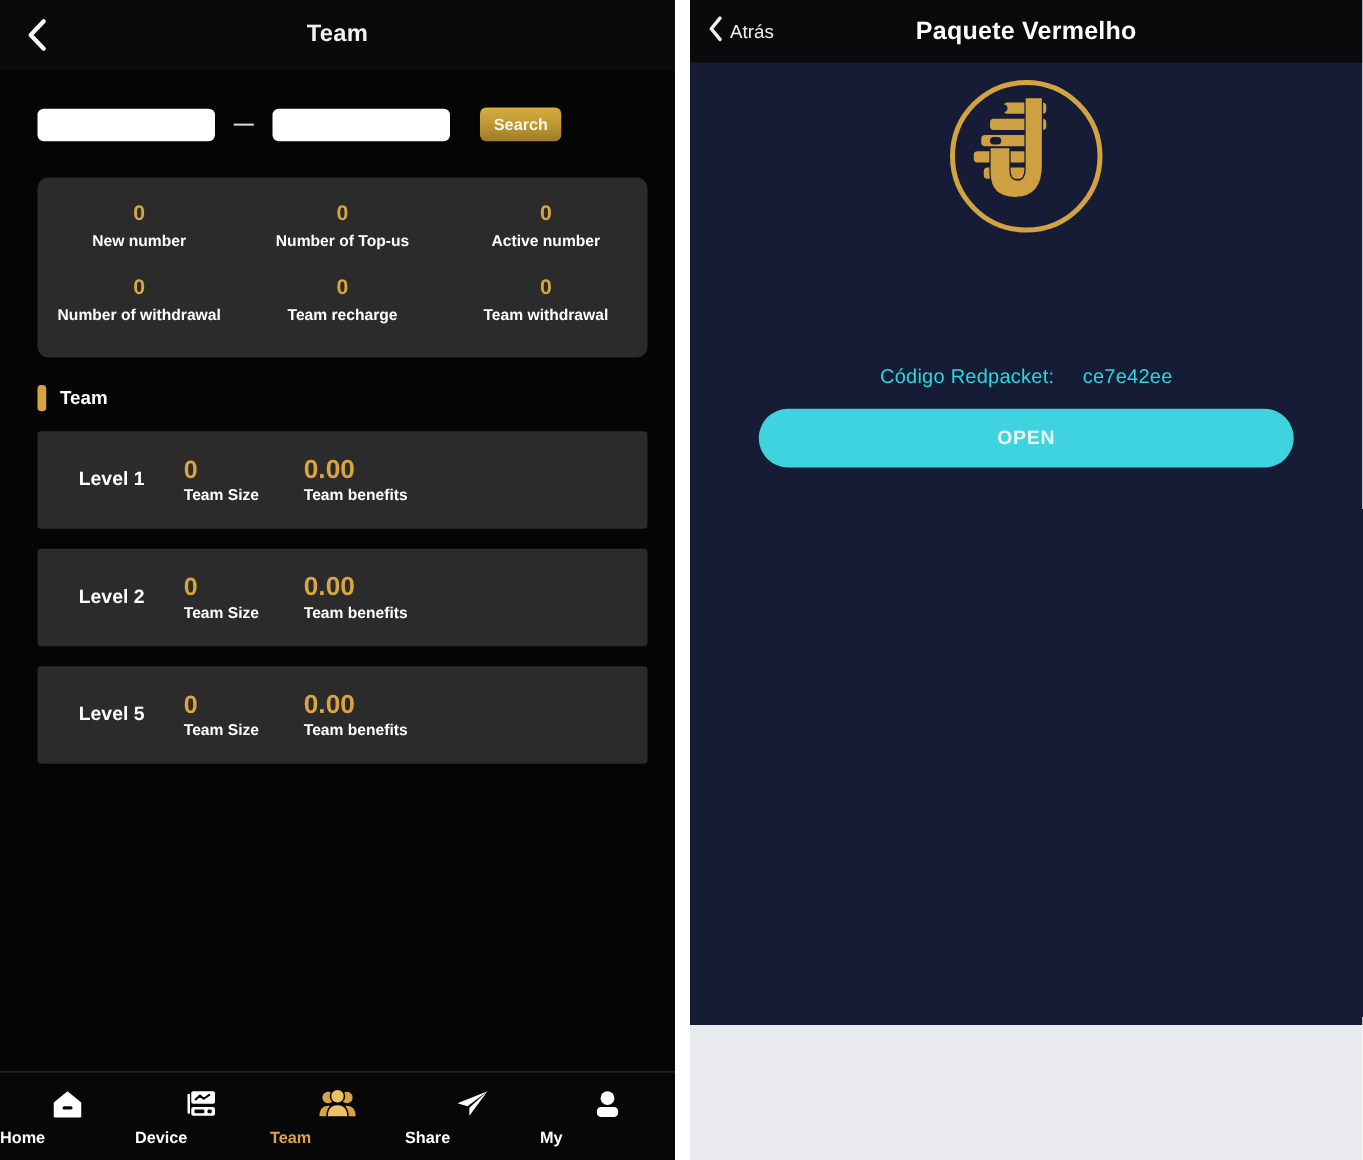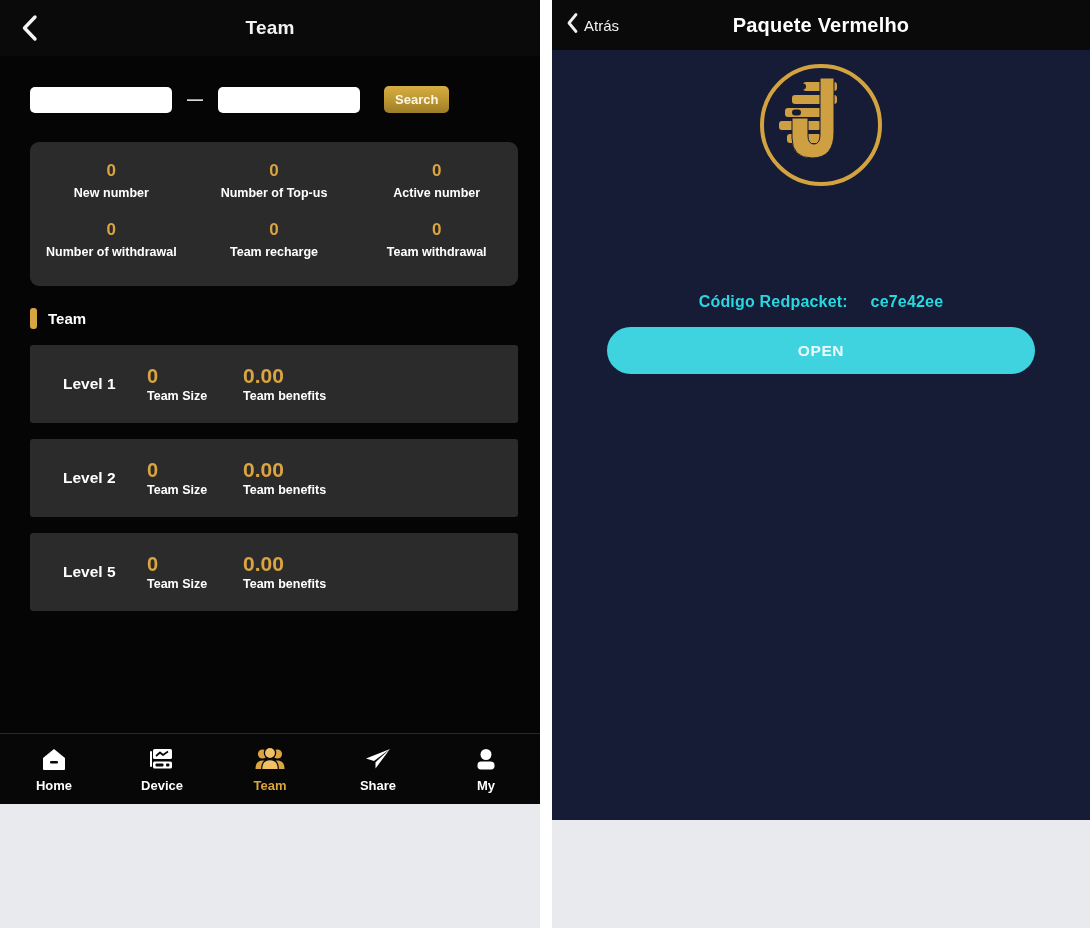--- a/index.html
+++ b/index.html
@@ -12,21 +12,21 @@
   }
   .screen {
     position: relative;
     width: 1090px; height: 928px;
     background: #e9eaee;
   }
 
   
   .left-panel {
     position: absolute; left: 0; top: 0;
-    width: 540px; height: 804px;
+    width: 540px; height: 928px;
     background: #050505;
     overflow: hidden;
   }
   .l-header {
     position: relative;
     height: 56px;
     background: #0a0a0a;
     display: flex; align-items: center; justify-content: center;
   }
   .l-back {
@@ -165,21 +165,20 @@
     height: 70px;
     background: #070707;
     border-top: 1px solid #2a2a2a;
     display: flex;
     align-items: center;
   }
   .tab {
     flex: 1;
     display: flex;
     flex-direction: column;
-    align-items: center;
     gap: 5px;
     cursor: pointer;
   }
   .tab-icon { height: 28px; display:flex; align-items:center; justify-content:center; }
   .tab-lbl {
     font-size: 13px;
     font-weight: 700;
     color: #ffffff;
   }
   .tab.active .tab-lbl { color: #d9a441; }
@@ -225,21 +224,21 @@
 
   .logo-wrap {
     display: flex; justify-content: center;
     margin-top: 10px;
   }
   .code-line {
     text-align: center;
     margin-top: 103px;
     color: #28d8e0;
     font-size: 16px;
-    font-weight: 700;
+    font-weight: 400;
     letter-spacing: .2px;
   }
   .code-line .code-val { margin-left: 18px; }
 
   .open-btn {
     display: block;
     margin: 16px auto 0 auto;
     width: 428px; height: 47px;
     border: none;
     border-radius: 26px;

